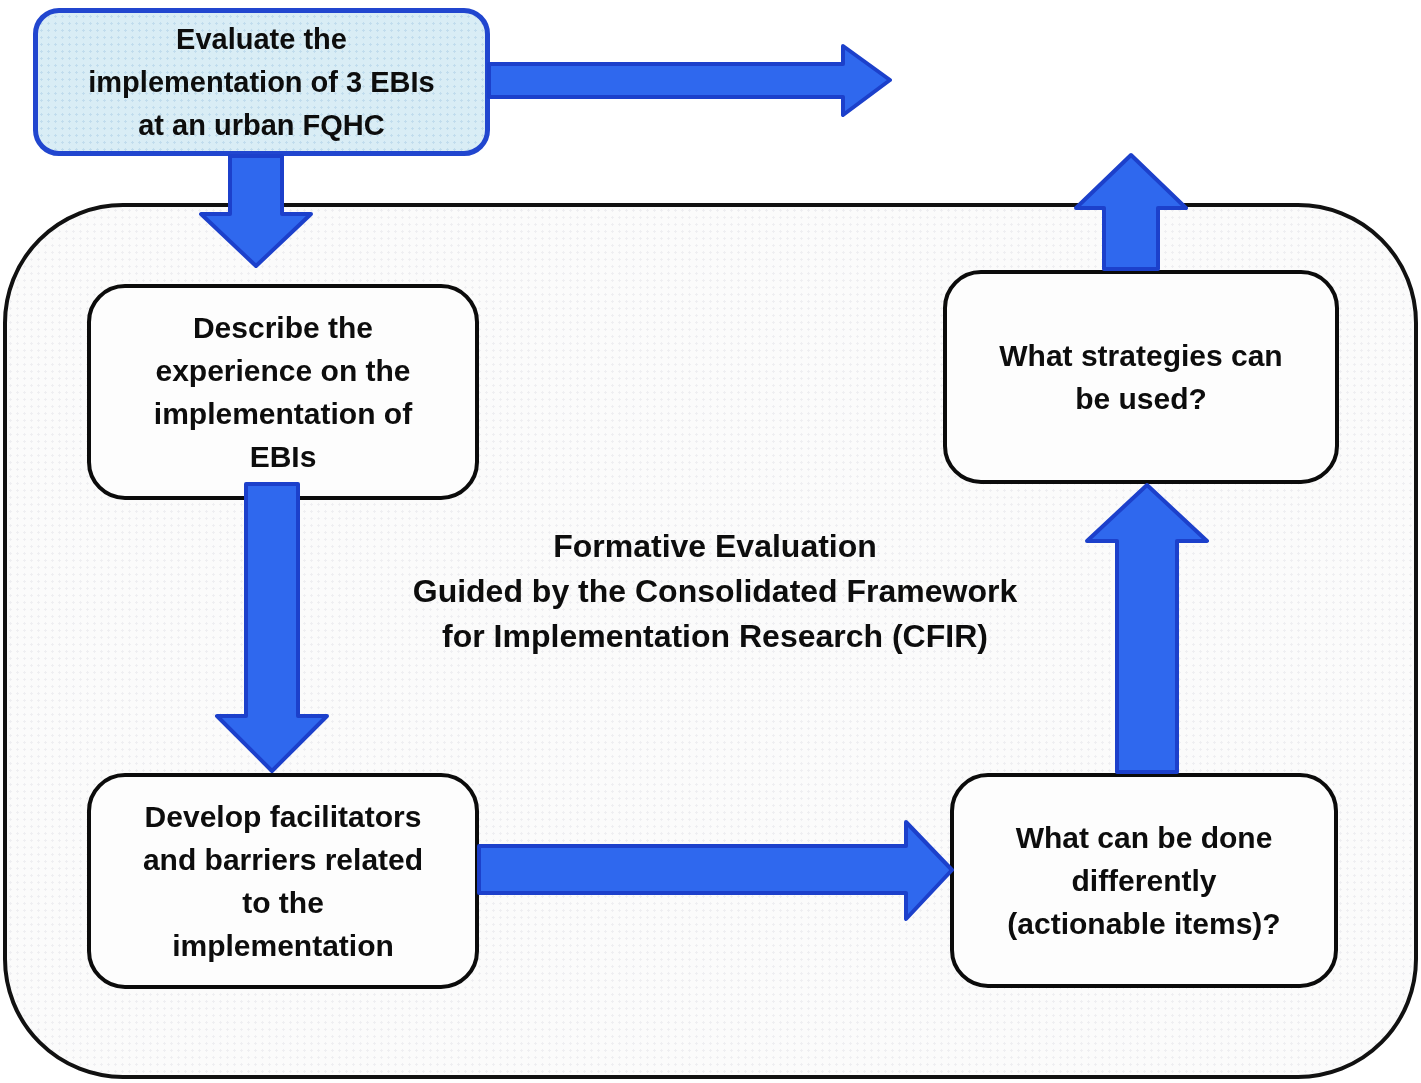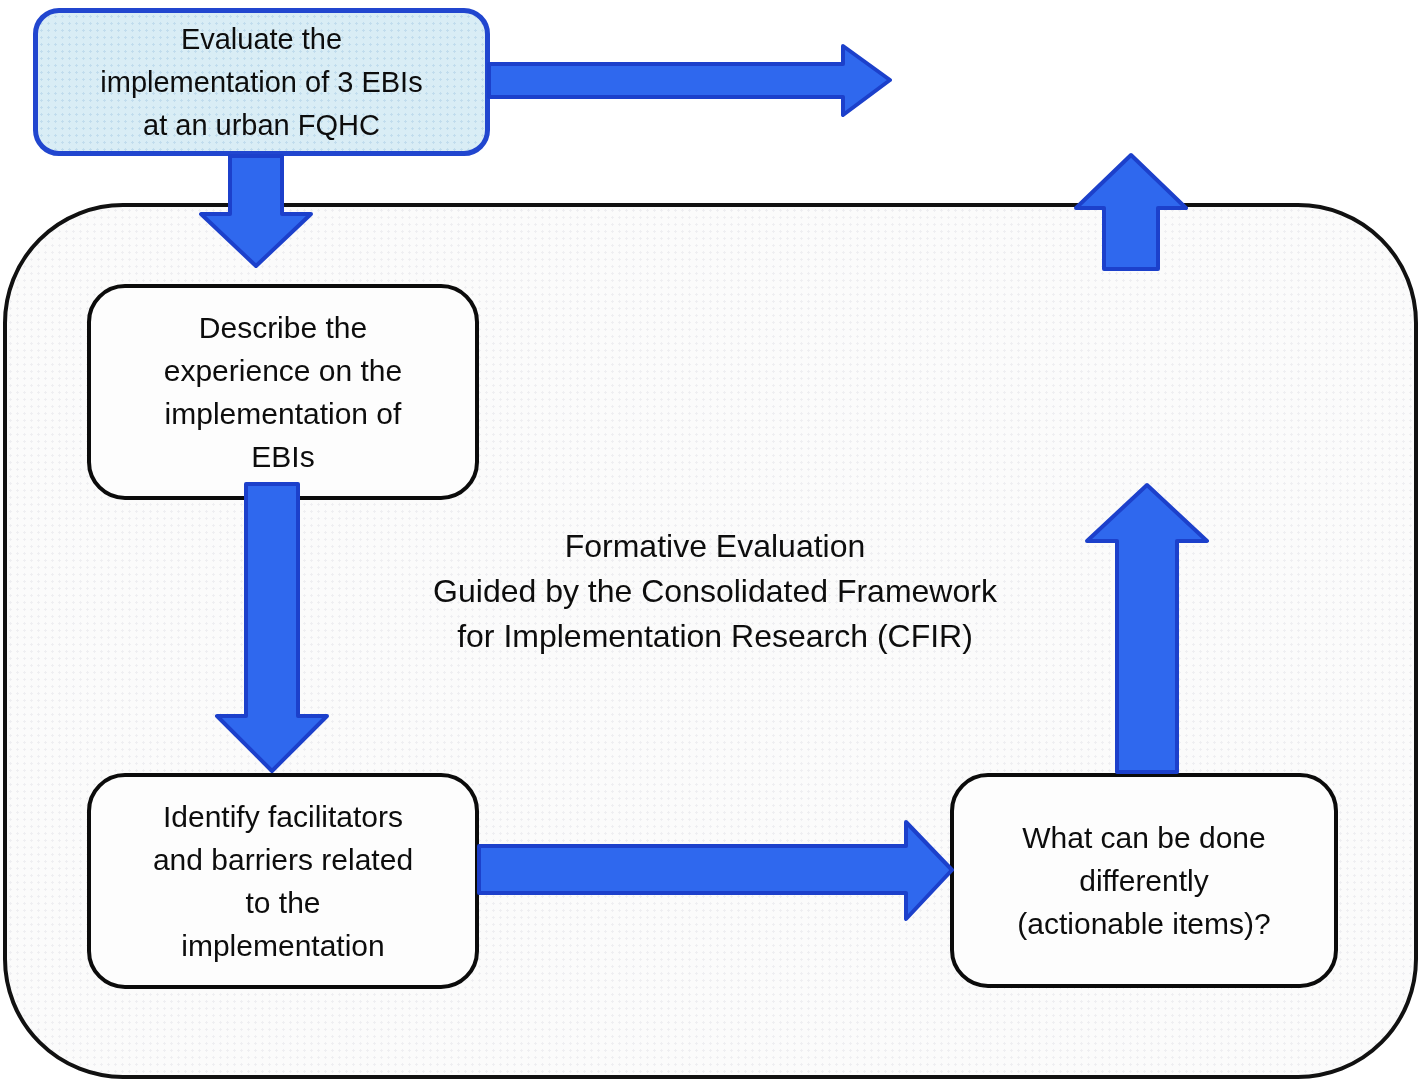--- a/index.html
+++ b/index.html
@@ -21,21 +21,21 @@
   }
   .canvas{
     position:relative;
     width:1421px;height:1083px;
     overflow:hidden;
     background:var(--page-background);
   }
   .label{
     white-space:pre-line;
     text-align:center;
-    font-weight:normal;
+    font-weight:bold;
     color:var(--text-color);
   }
   .node{
     position:absolute;
     box-sizing:border-box;
     display:flex;align-items:center;justify-content:center;
     text-align:center;
   }
   .node-highlight{
     background-color:var(--highlight-box-fill);
@@ -100,24 +100,28 @@
 at an urban FQHC</span>
   </div>
 
   <div class="node node-plain" id="node-describe">
     <span class="label">Describe the
 experience on the
 implementation of
 EBIs</span>
   </div>
   <div class="node node-plain" id="node-identify">
-    <span class="label">Identify facilitators
+    <span class="label">Develop facilitators
 and barriers related
 to the
 implementation</span>
+  </div>
+  <div class="node node-plain" id="node-strategies">
+    <span class="label">What strategies can
+be used?</span>
   </div>
   <div class="node node-plain" id="node-differently">
     <span class="label">What can be done
 differently
 (actionable items)?</span>
   </div>
 
   <div class="center-label label">Formative Evaluation
 Guided by the Consolidated Framework
 for Implementation Research (CFIR)</div>

